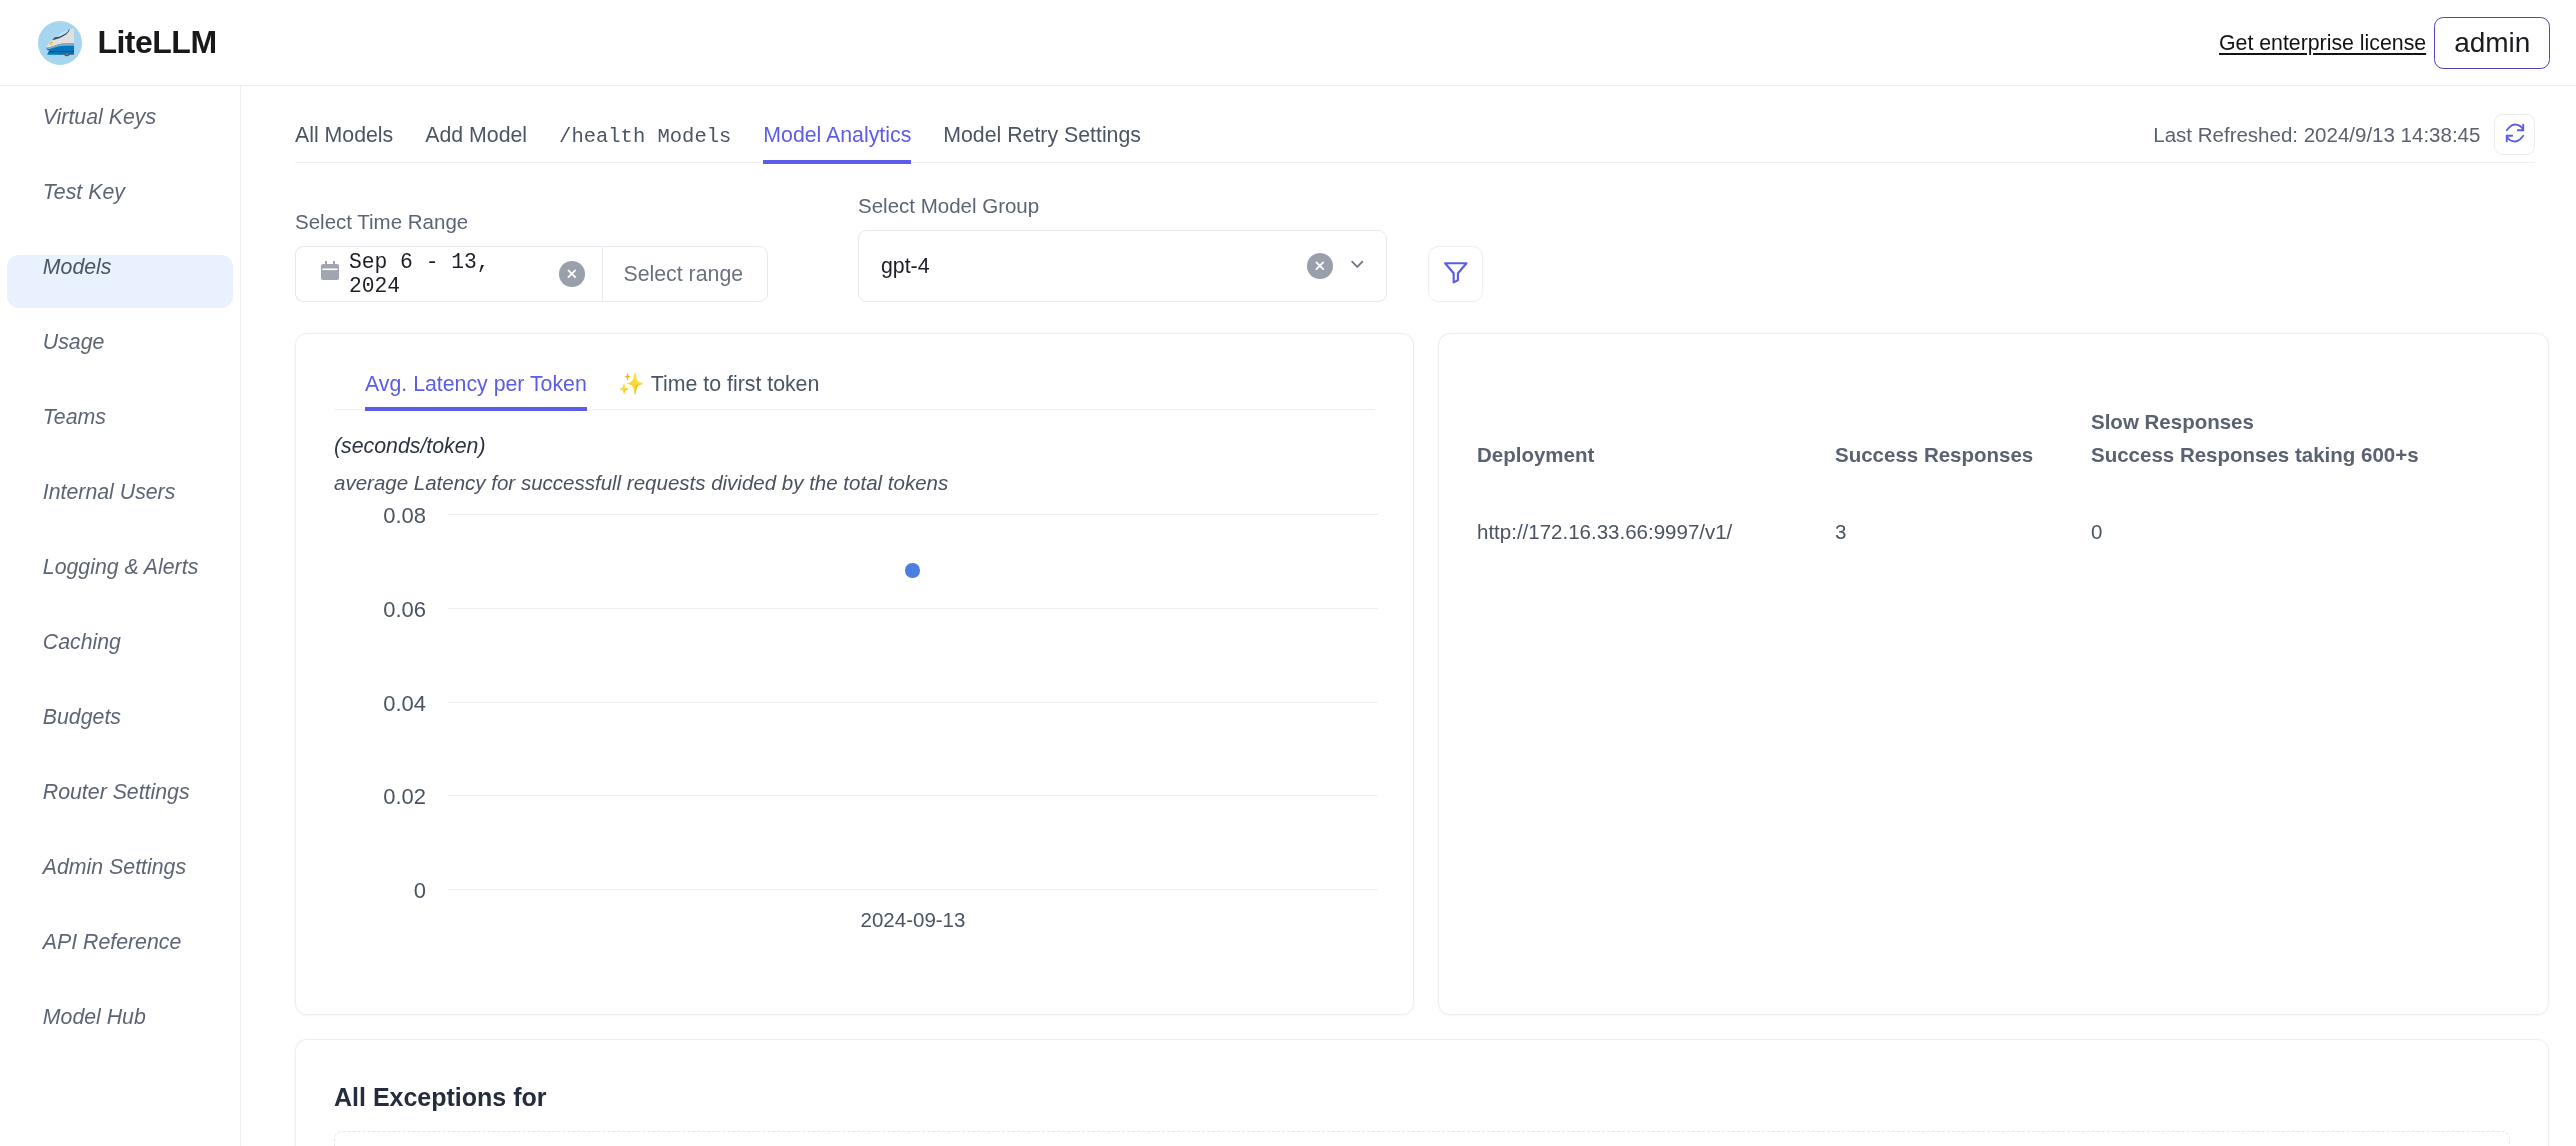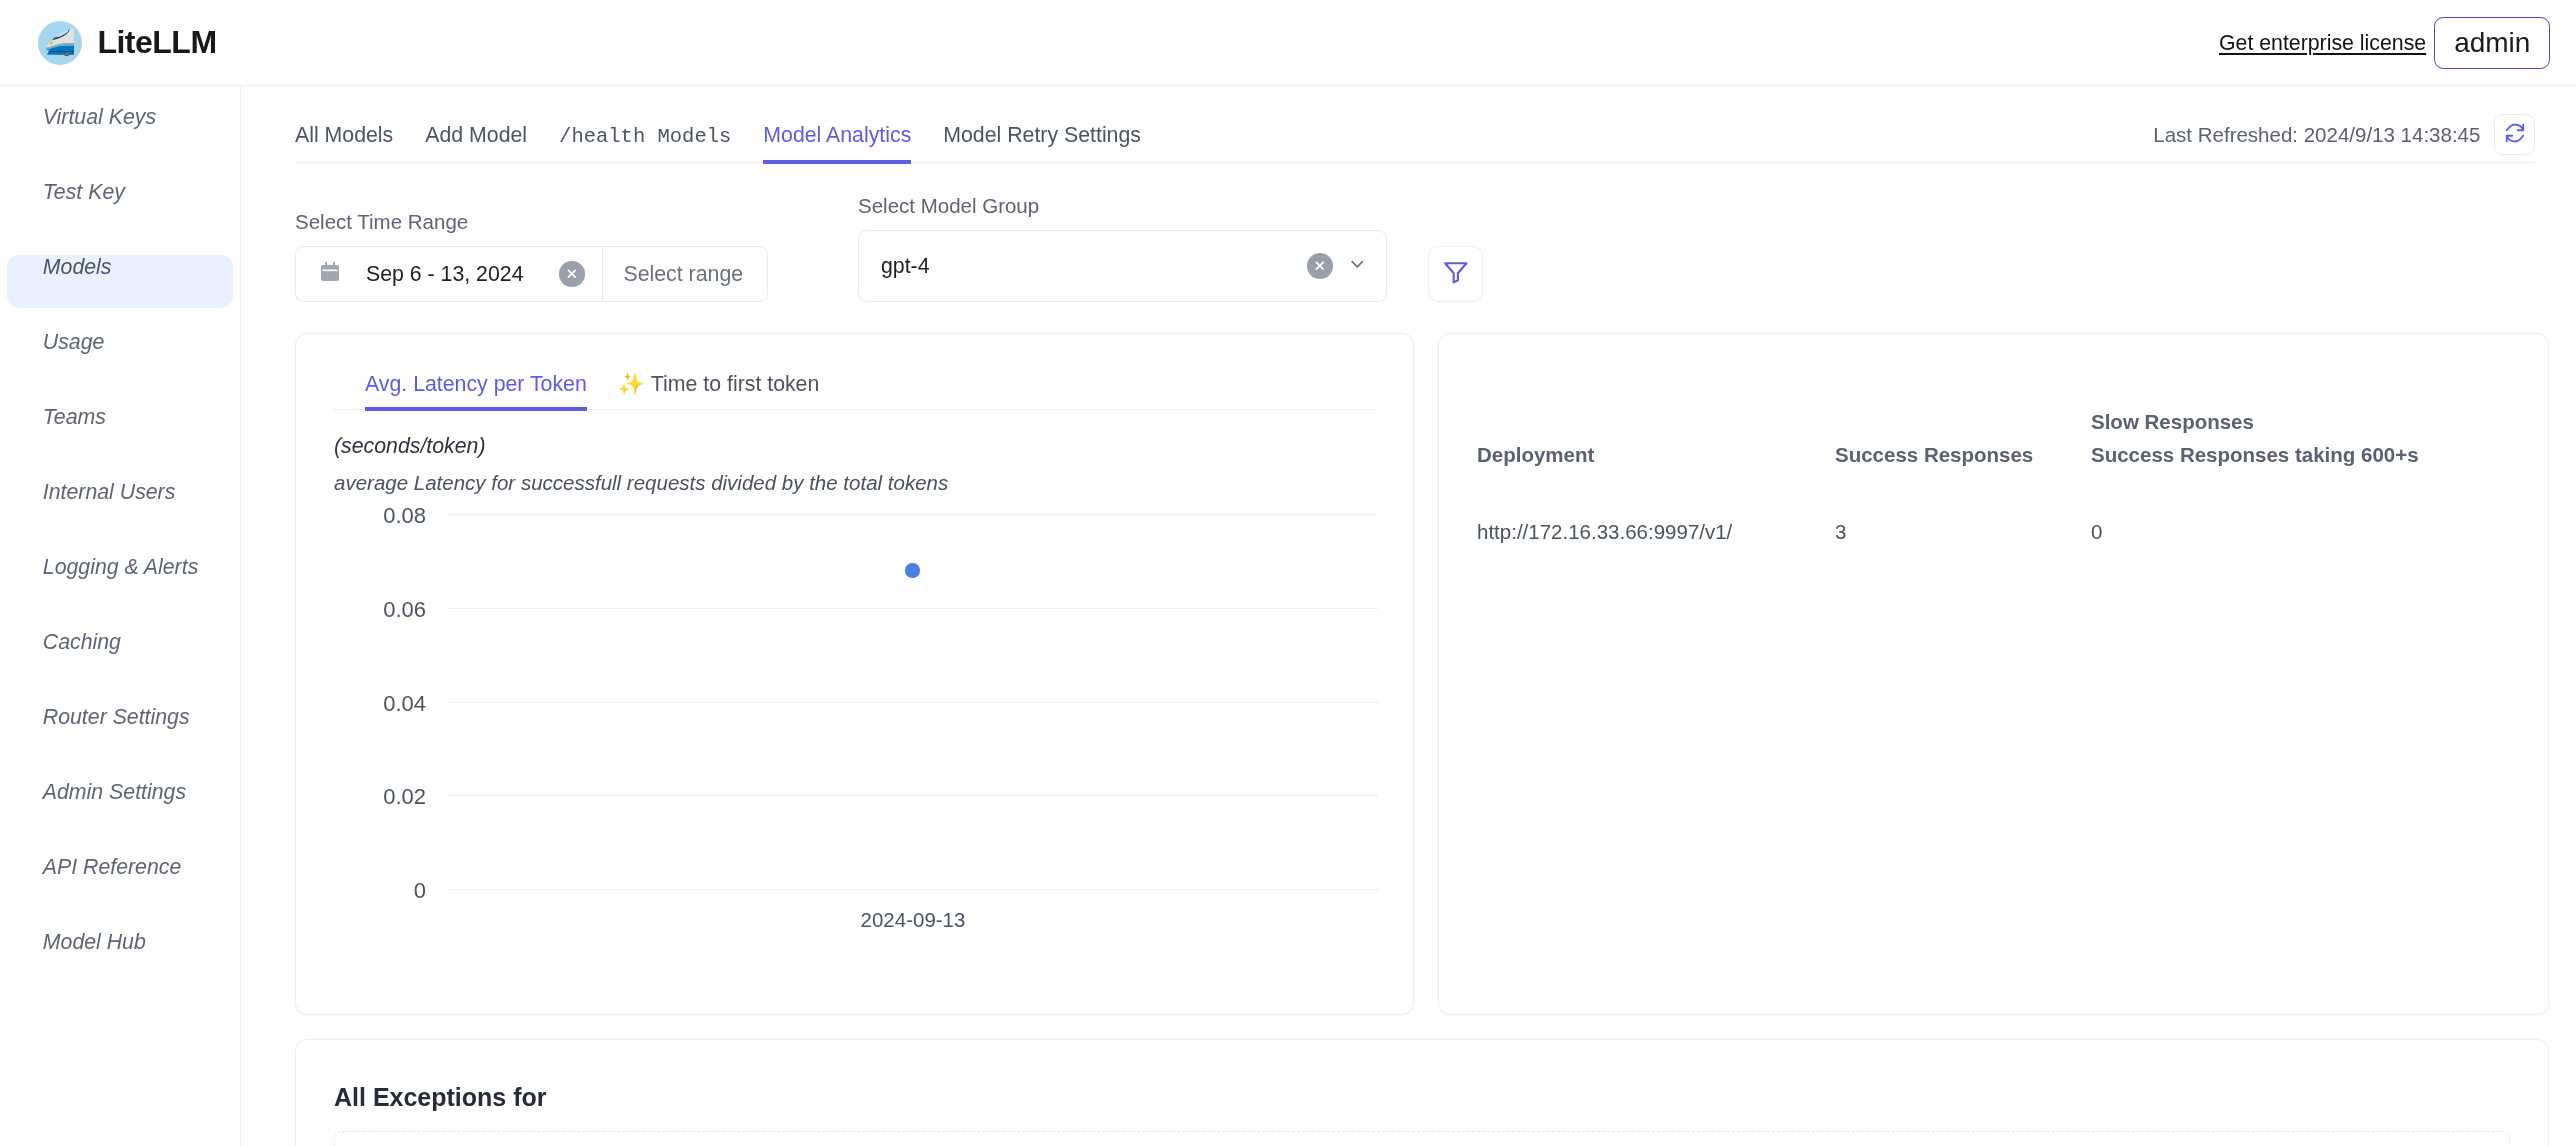--- a/index.html
+++ b/index.html
@@ -104,24 +104,25 @@
     display: flex; align-items: flex-end; gap: 0;
   }
   .field-group { display: flex; flex-direction: column; }
   .field-label {
     font-size: 20.5px; color: #5d6474; margin-bottom: 12px;
   }
   .daterange {
     display: flex; height: 56px; width: 473px;
   }
   .dr-left {
-    flex: 1; display: flex; align-items: center; gap: 24px;
+    flex: 1; display: flex; align-items: center; gap: 7px;
     border: 0.9px solid #e7e9ee; border-right: none;
     border-radius: 8.5px 0 0 8.5px; background: #fff;
     padding: 0 17px 0 22px;
+    font-family: Liberation Mono, monospace;
   }
   .dr-value { font-size: 21.3px; color: #1c1f26; flex: 1; }
   .dr-right {
     width: 166px; display: flex; align-items: center;
     border: 0.9px solid #e7e9ee; border-radius: 0 8.5px 8.5px 0;
     background: #fff; padding-left: 20.5px;
     font-size: 21.3px; color: #6a717f; cursor: pointer;
   }
   .clear-circle {
     width: 25.6px; height: 25.6px; border-radius: 50%;
@@ -254,20 +255,23 @@
       <span>Teams</span>
     </div>
   <div class="side-item">
       <span>Internal Users</span>
     </div>
   <div class="side-item">
       <span>Logging &amp; Alerts</span>
     </div>
   <div class="side-item">
       <span>Caching</span>
+    </div>
+  <div class="side-item">
+      <span>Budgets</span>
     </div>
   <div class="side-item">
       <span>Router Settings</span>
     </div>
   <div class="side-item">
       <span>Admin Settings</span>
     </div>
   <div class="side-item">
       <span>API Reference</span>
     </div>

